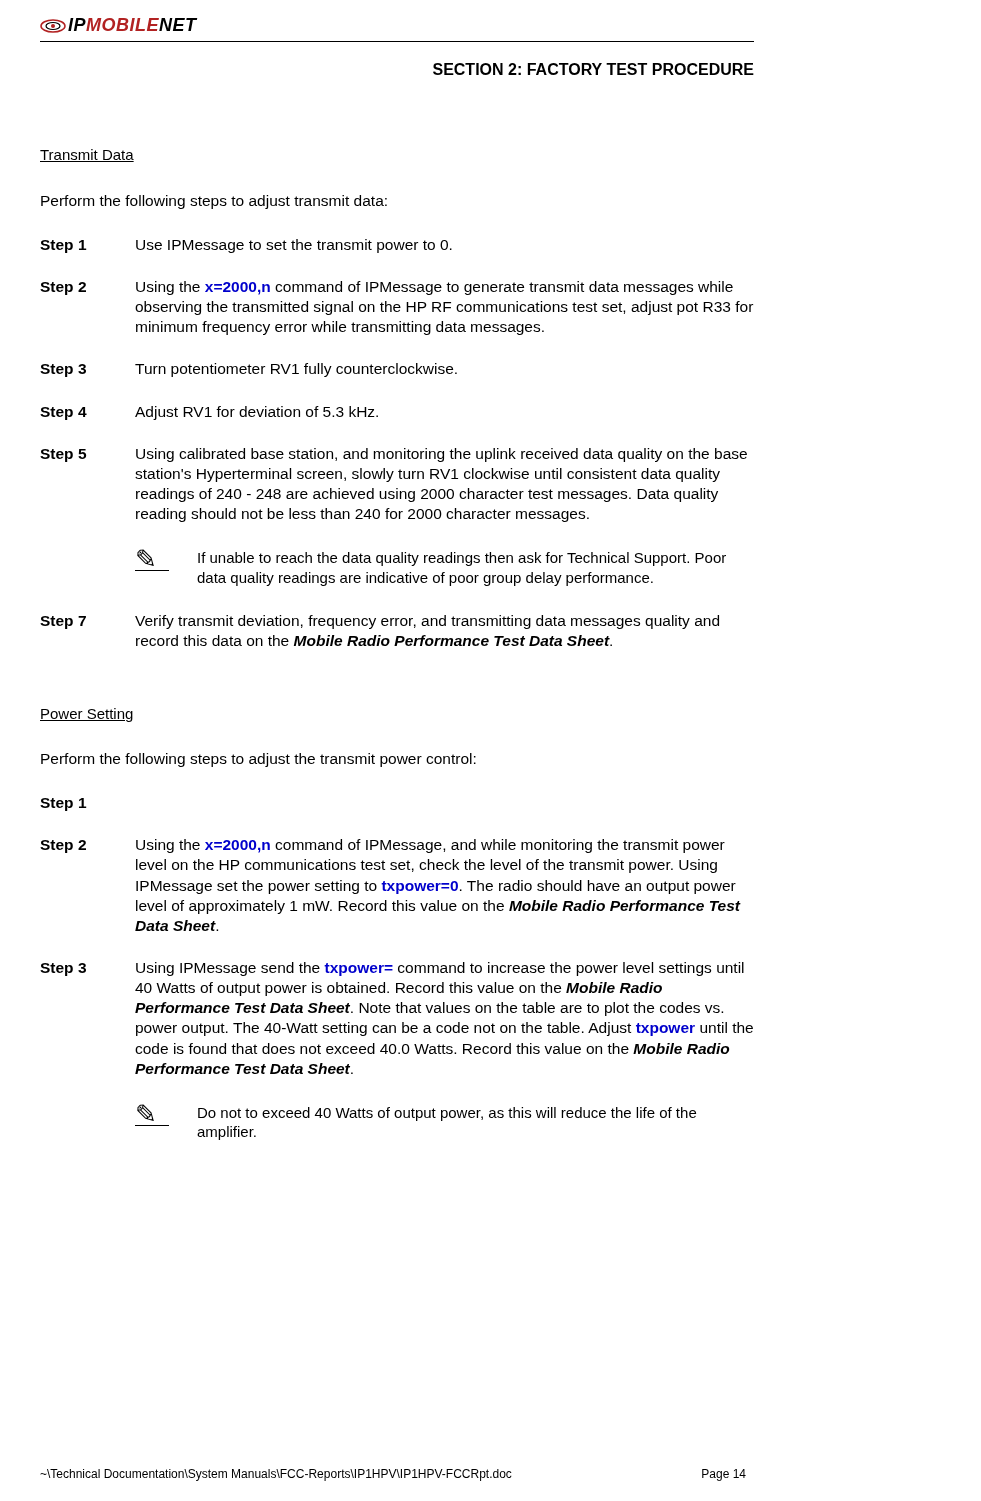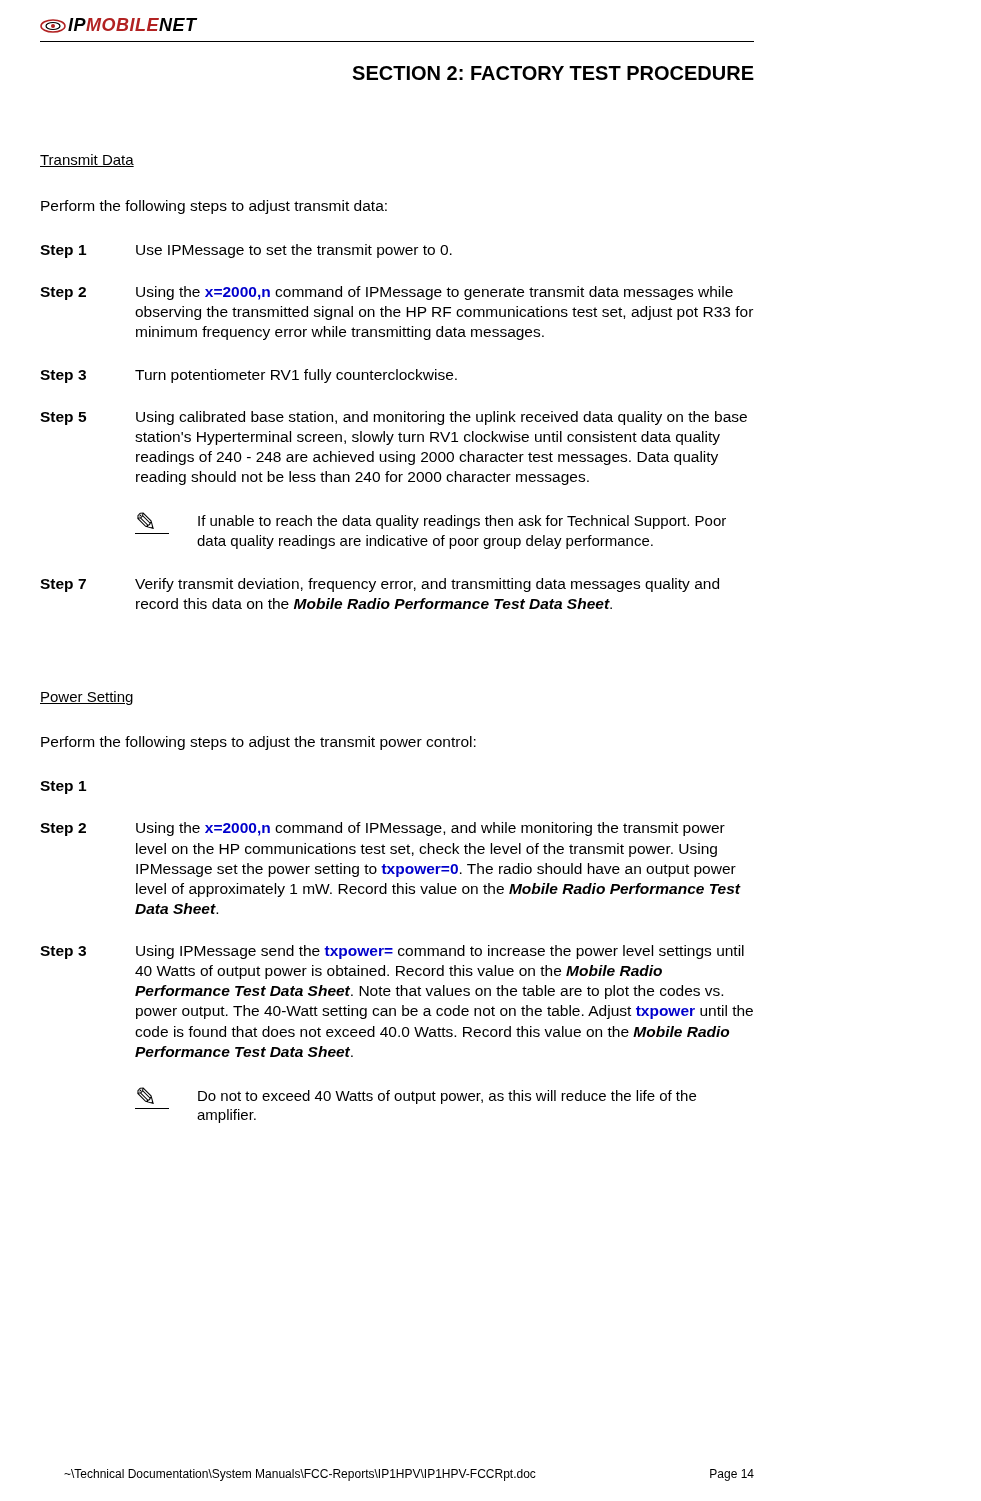--- a/index.html
+++ b/index.html
@@ -35,21 +35,21 @@
     font-weight: bold;
     font-style: italic;
     font-size: 18px;
     letter-spacing: 0.5px;
   }
   .logo-text .ip { color: #000; }
   .logo-text .mobile { color: #b22222; }
   .logo-text .net { color: #000; }
   .section-title {
     font-weight: bold;
-    font-size: 20px;
+    font-size: 16px;
     text-align: right;
     margin-top: 18px;
   }
   hr.rule {
     border: none;
     border-top: 1.5px solid #000;
     margin: 2px 0 0 0;
   }
   .content {
     padding-top: 64px;
@@ -95,31 +95,30 @@
     display:block;
     border-bottom:1.5px solid #000;
     width:34px;
     margin-top:-2px;
   }
   .note-text {
     flex: 1;
     font-size: 15px;
   }
   .section2 {
-    margin-top: 72px;
+    margin-top: 52px;
   }
   .footer {
     position: absolute;
     bottom: 18px;
     left: 40px;
-    right: 40px;
+    right: 48px;
     display: flex;
     justify-content: space-between;
     font-size: 12px;
-    margin-left: 24px;
   }
 </style>
 </head>
 <body>
 
 <div class="page">
 
   <div class="header">
     <div class="logo">
       <svg width="26" height="20" viewBox="0 0 26 20">
@@ -146,20 +145,24 @@
     <div class="step-row">
       <div class="step-label">Step 2</div>
       <div class="step-body"><span>Using the </span><span class="cmd">x=2000,n</span><span> command of IPMessage to generate transmit data messages while observing the transmitted signal on the HP RF communications test set, adjust pot R33 for minimum frequency error while transmitting data messages.</span></div>
     </div>
 
     <div class="step-row">
       <div class="step-label">Step 3</div>
       <div class="step-body">Turn potentiometer RV1 fully counterclockwise.</div>
     </div>
 
+    <div class="step-row">
+      <div class="step-label">Step 4</div>
+      <div class="step-body">Adjust RV1 for deviation of 5.3 kHz.</div>
+    </div>
 
     <div class="step-row">
       <div class="step-label">Step 5</div>
       <div class="step-body">Using calibrated base station, and monitoring the uplink received data quality on the base station's Hyperterminal screen, slowly turn RV1 clockwise until consistent data quality readings of 240 - 248 are achieved using 2000 character test messages.  Data quality reading should not be less than 240 for 2000 character messages.</div>
     </div>
 
     <div class="note-row">
       <div class="note-icon">✎</div>
       <div class="note-text">If unable to reach the data quality readings then ask for Technical Support.   Poor data quality readings are indicative of poor group delay performance.</div>
     </div>

